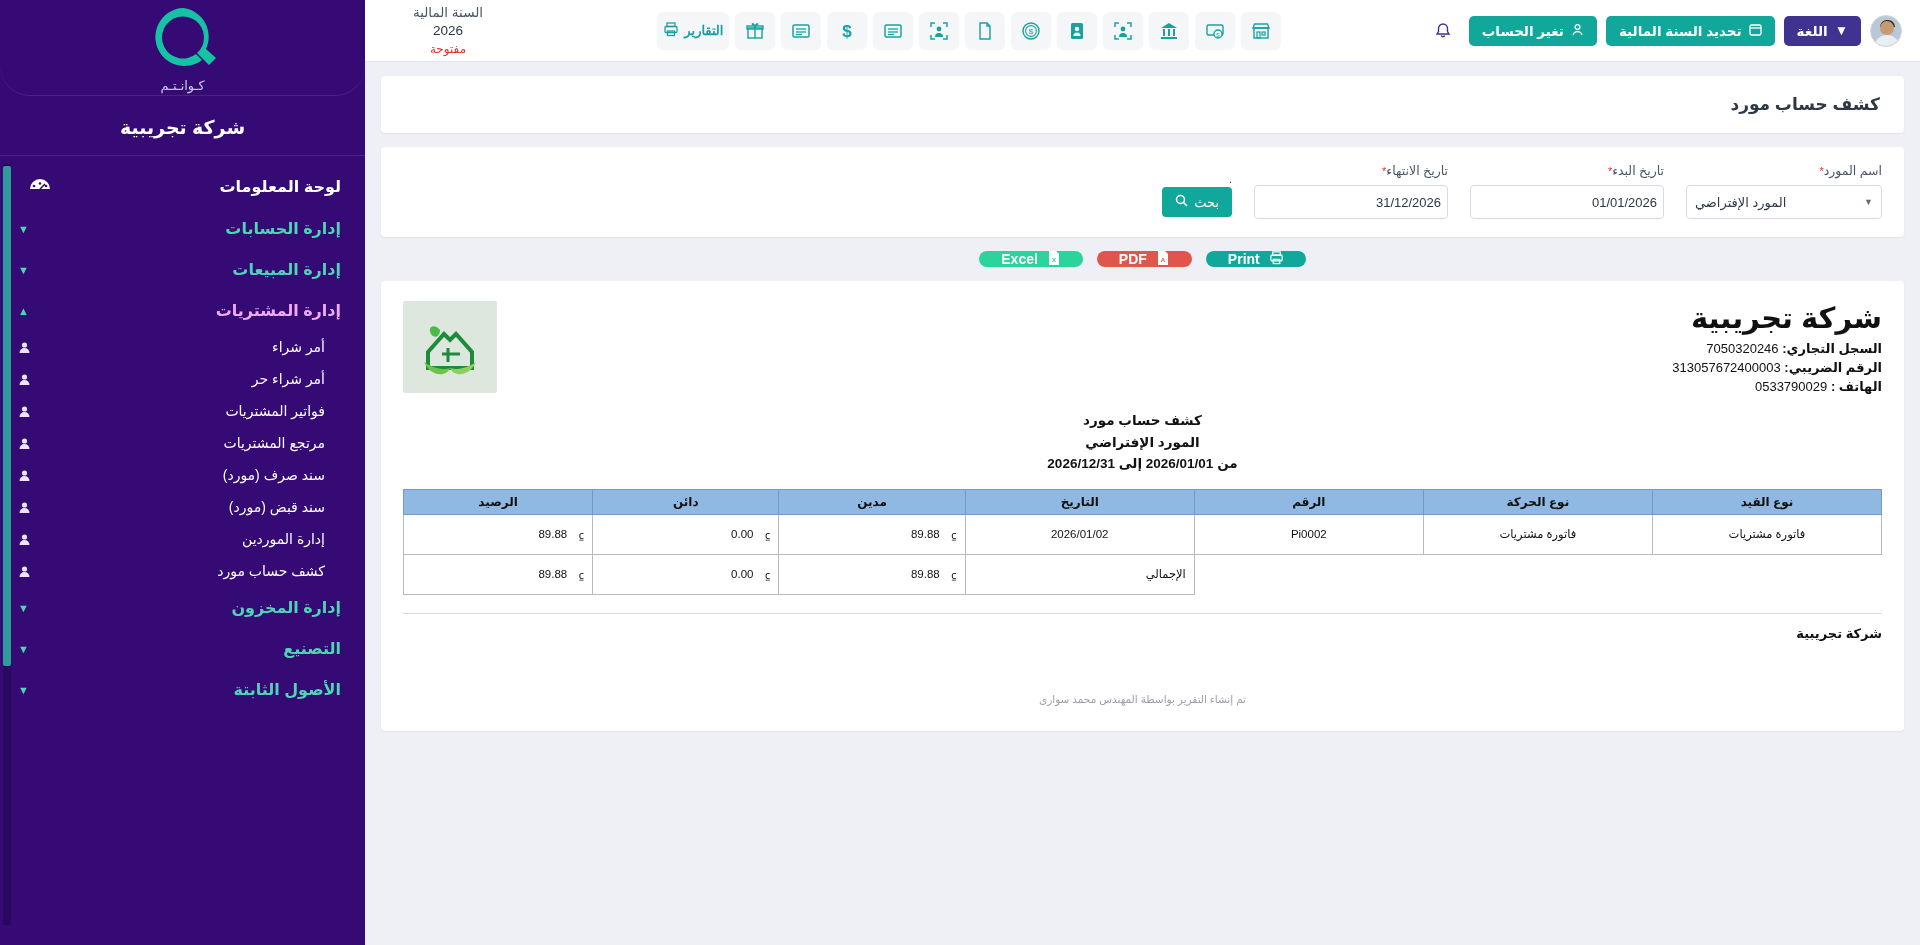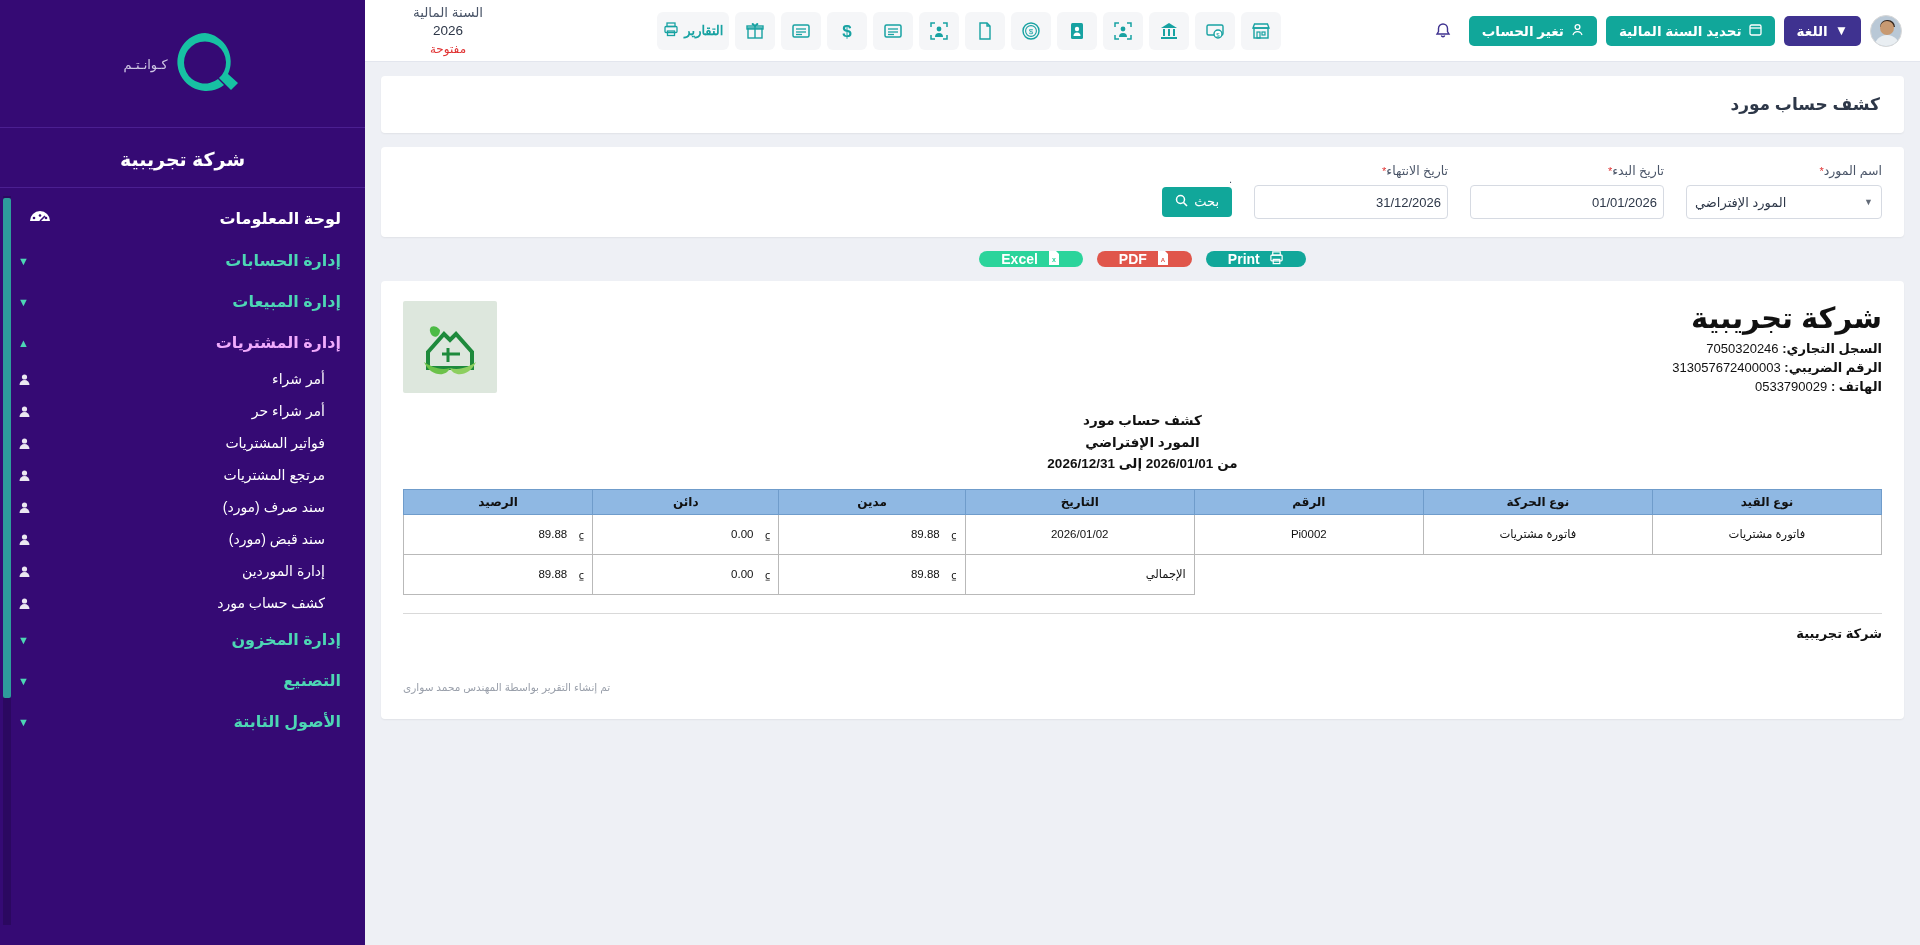--- a/index.html
+++ b/index.html
@@ -13,23 +13,24 @@
 
   
   .sidebar {
     width: 365px; flex: 0 0 365px; height: 945px;
     background: #350a74; color: #fff;
     display: flex; flex-direction: column;
     order: 2;
     position: relative;
   }
   .logo-box {
-    height: 128px; display: flex; flex-direction: row;
+    height: 96px; display: flex; flex-direction: column;
     align-items: center; justify-content: center;
     border-bottom: 1px solid #4b1f91;
+    border-radius: 30px;
   }
   .logo-q { position: relative; width: 74px; height: 74px; }
   .logo-q svg { display:block; }
   .logo-word {
     color: #cfc7e4; font-size: 13px; letter-spacing: 3px;
     margin-top: 2px;
   }
   .company-name {
     text-align: center; font-size: 19px; font-weight: bold;
     padding: 20px 0 16px; color: #fff;
@@ -152,21 +153,21 @@
     overflow: hidden;
   }
   .date-wrap input {
     border: none; outline: none; flex: 1; height: 100%; text-align: right;
     padding: 0 10px; font-size: 13px; color: #2d3748;
     font-family: inherit; background: transparent;
   }
   .btn-search {
     background: #11a79a; color: #fff; border: none; border-radius: 4px;
     height: 30px; padding: 0 13px; font-size: 13px; cursor: pointer;
-    display: flex; align-items: center; gap: 6px; font-family: Liberation Serif, serif;
+    display: flex; align-items: center; gap: 6px; font-family: Liberation Sans, sans-serif;
     margin-bottom: 2px;
   }
   .dot-label { font-size: 11px; color: #4a5568; height: 14px; }
 
   
   .export-row {
     display: flex; justify-content: center; gap: 14px;
     margin: 2px 0 8px;
   }
   .pill {
@@ -206,21 +207,21 @@
     font-size: 11.5px; height: 22px;
   }
   td.num { text-align: right; }
   td.ctr { text-align: center; }
   .riyal { display: inline-block; width: 11px; color: #111; font-size: 11px; margin-left: 6px; vertical-align: -1px; }
   .rep-footer-name {
     text-align: right; font-size: 13px; font-weight: bold; color: #111;
     border-top: 1px solid #d9d9d9; padding-top: 12px; margin-top: 18px;
   }
   .rep-credit {
-    text-align: left; font-size: 10.5px; color: #9aa0ab; margin-top: 40px;
+    text-align: center; font-size: 10.5px; color: #9aa0ab; margin-top: 52px;
   }
 </style>
 </head>
 <body>
 
 <div class="app">
 
   <aside class="sidebar">
 
     <div class="logo-box">

